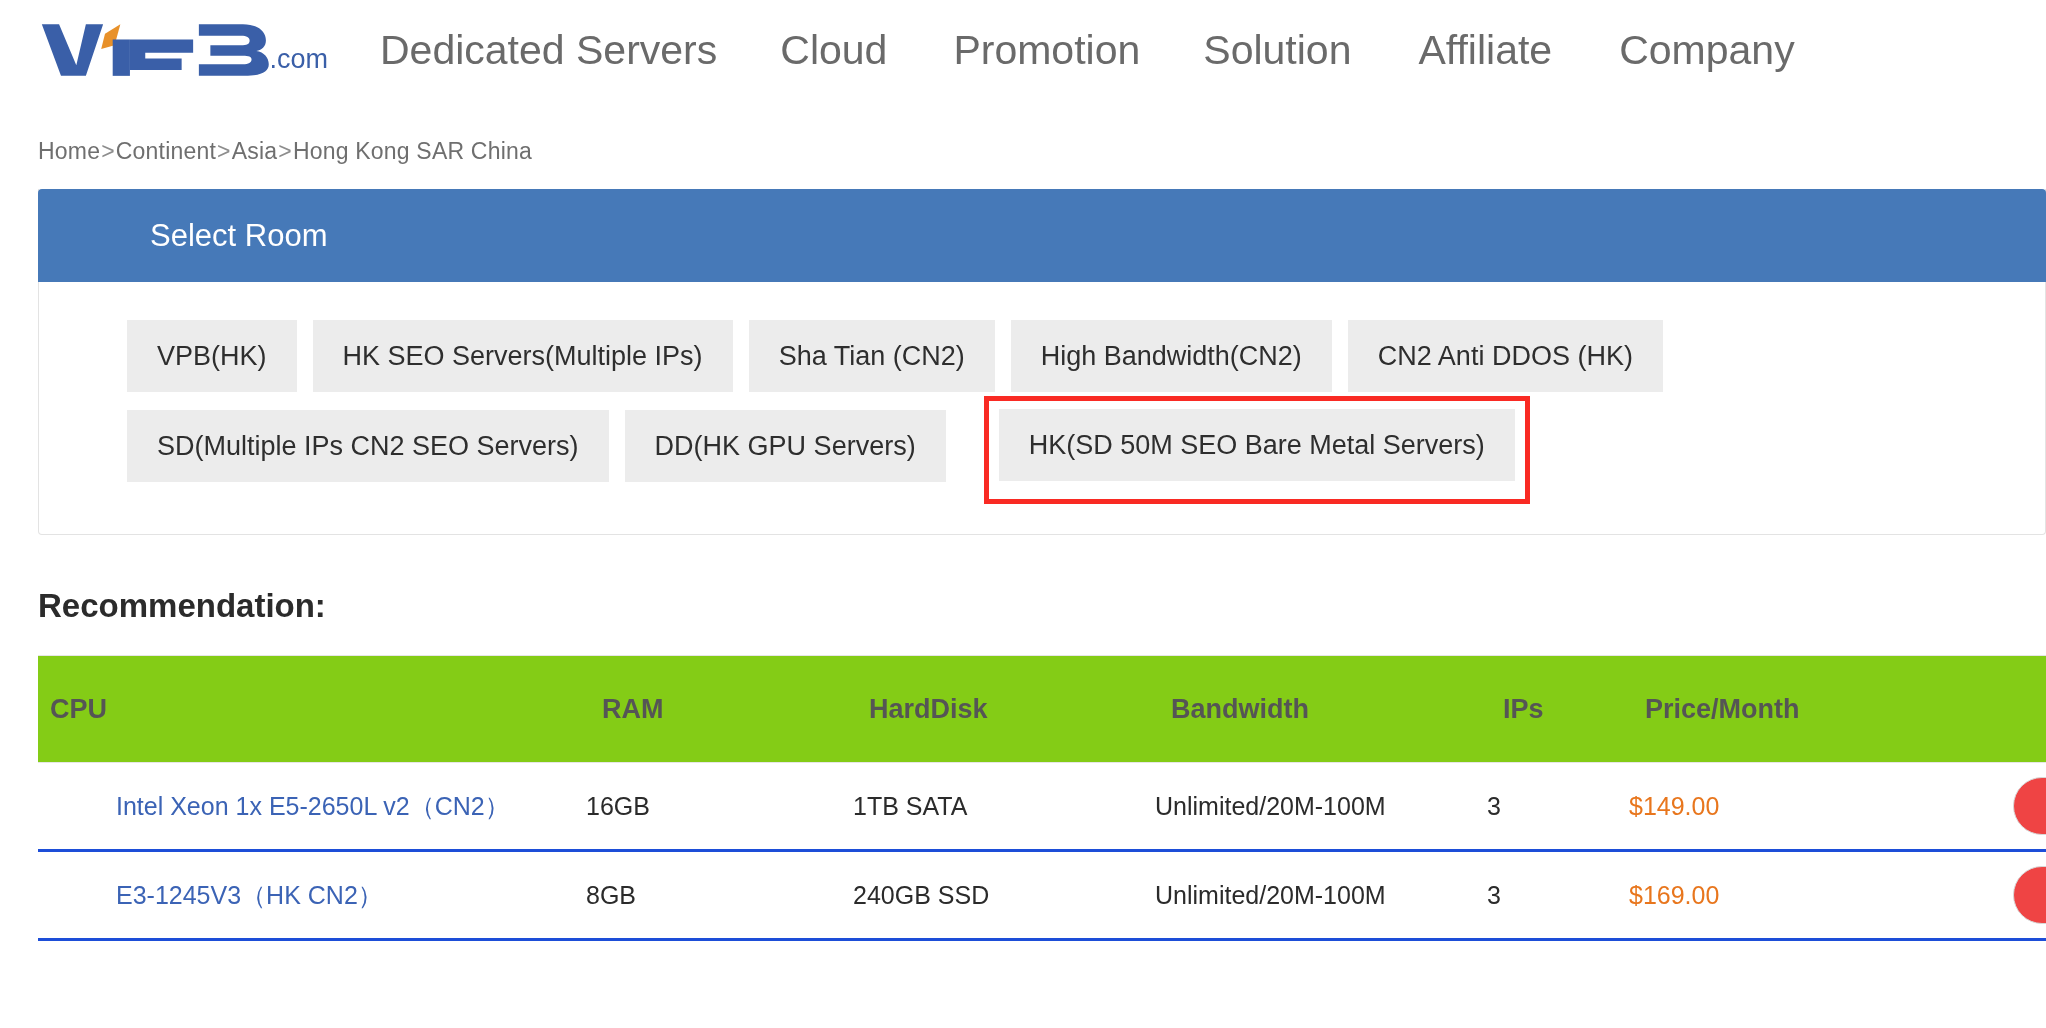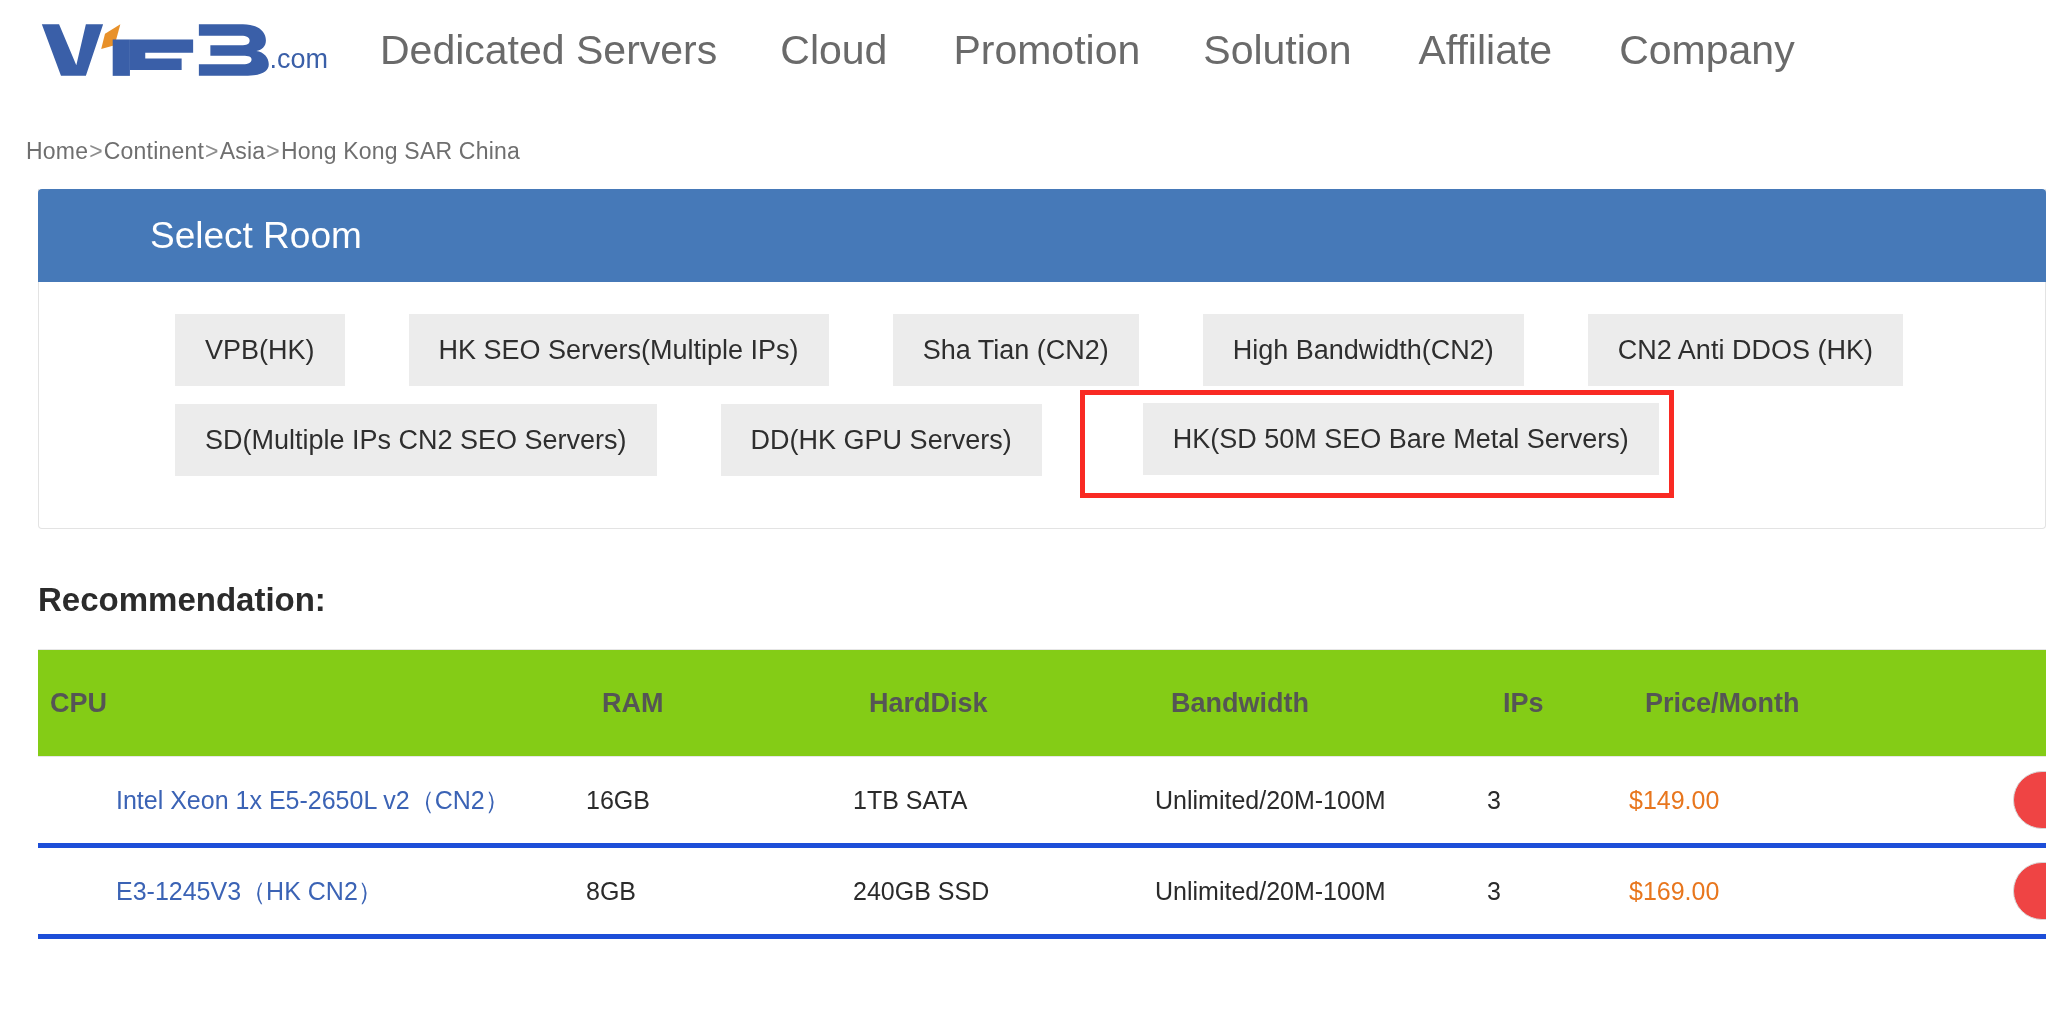--- a/index.html
+++ b/index.html
@@ -51,21 +51,21 @@
     font-size: 41px;
     font-weight: 400;
     white-space: nowrap;
     cursor: pointer;
     padding: 6px 0;
   }
   .nav-item + .nav-item { margin-left: 0; }
 
   
   .breadcrumb {
-    padding: 38px 0 0 26px;
+    padding: 38px 0 0 38px;
     font-size: 23px;
     color: #6f6f6f;
     letter-spacing: .2px;
     white-space: nowrap;
   }
   .crumb { cursor: pointer; }
   .crumb-sep { color: #8d8d8d; padding: 0 1px; }
   .crumb-current { color: #6f6f6f; }
 
   
@@ -79,23 +79,23 @@
     border-radius: 0 0 4px 4px;
   }
   .room-panel-header {
     background: #4679b8;
     color: #ffffff;
     height: 93px;
     display: flex;
     align-items: center;
     padding-left: 112px;
     box-sizing: border-box;
-    font-size: 37px;
+    font-size: 31px;
     border-radius: 4px 4px 0 0;
-    margin: -1px -1px 6px -1px;
+    margin: -1px -1px 12px -1px;
   }
   .room-body {
     padding: 26px 0 30px 0;
   }
   .room-row {
     display: flex;
     align-items: flex-start;
     padding-left: 88px;
   }
   .room-row + .room-row { margin-top: 18px; }
@@ -105,21 +105,20 @@
     font-size: 27px;
     height: 72px;
     display: flex;
     align-items: center;
     justify-content: center;
     padding: 0 30px;
     box-sizing: border-box;
     cursor: pointer;
     white-space: nowrap;
     margin-right: 16px;
-    margin-left: 48px;
   }
   .chip-outline {
     border: 5px solid #f92a23;
     padding: 8px 10px 18px 10px;
     margin-left: 22px;
     margin-top: -14px;
     box-sizing: border-box;
     display: inline-block;
   }
   .chip-outline .room-chip { margin-right: 0; }
@@ -153,21 +152,21 @@
     vertical-align: middle;
     border-bottom: 1px solid #e6e6e6;
     border-top: 1px solid #e6e6e6;
   }
   table.srv-table tbody td {
     font-size: 25px;
     color: #2b2b2b;
     height: 86px;
     padding: 0;
     vertical-align: middle;
-    border-bottom: 5px solid #1d4ed8;
+    border-bottom: 3px solid #1d4ed8;
     background: #ffffff;
   }
   .c-cpu   { width: 520px; padding-left: 12px !important; }
   .c-ram   { width: 235px; }
   .c-disk  { width: 270px; }
   .c-bw    { width: 300px; }
   .c-ips   { width: 110px; }
   .c-price { width: 300px; margin-left: 15px; }
   .c-act   { width: 273px; }
 

